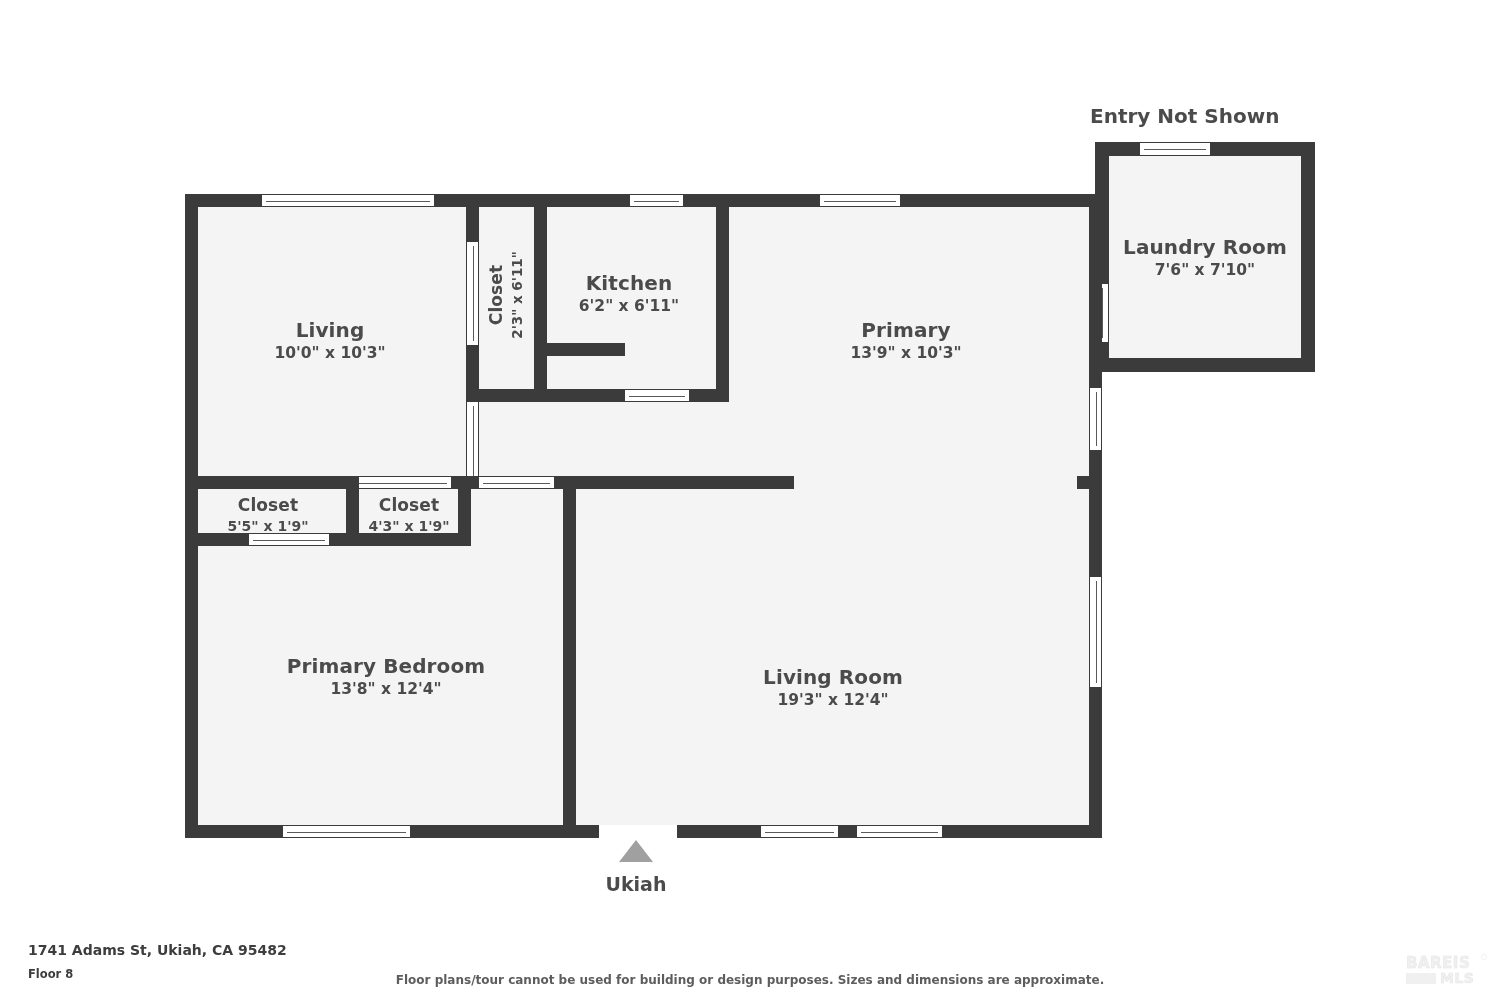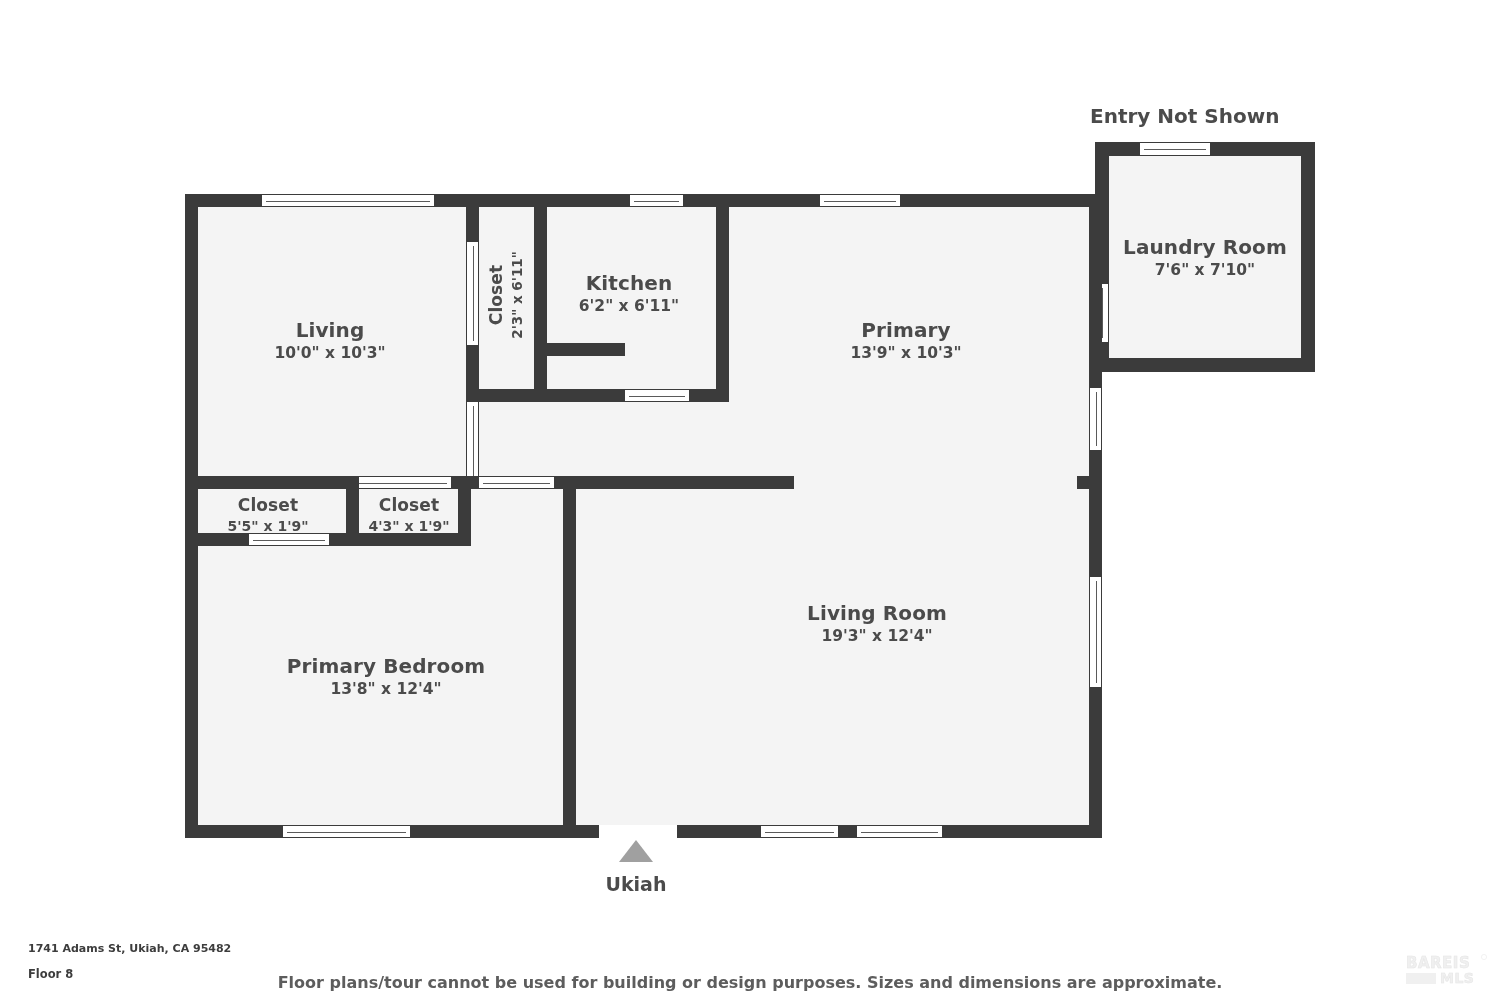--- a/index.html
+++ b/index.html
@@ -122,40 +122,40 @@
     font-weight: bold;
     white-space: nowrap;
     transform: translateX(-50%);
   }
 
   
   .footer-addr {
     position: absolute;
     left: 28px;
     top: 942px;
-    font-size: 11px;
+    font-size: 14px;
     font-weight: bold;
     color: #3d3d3d;
     white-space: nowrap;
   }
   .footer-floor {
     position: absolute;
     left: 28px;
     top: 967px;
     font-size: 11.5px;
     font-weight: bold;
     color: #3d3d3d;
     white-space: nowrap;
   }
   .footer-disclaimer {
     position: absolute;
     left: 750px;
     top: 973px;
     transform: translateX(-50%);
-    font-size: 16px;
+    font-size: 12px;
     font-weight: bold;
     color: #5d5d5d;
     white-space: nowrap;
     text-align: right;
   }
   .watermark {
     position: absolute;
     right: 8px;
     top: 952px;
     width: 88px;
@@ -331,21 +331,21 @@
   <div class="label small" style="left:409px; top:515px;">
     <span class="name">Closet</span>
     <span class="dims">4'3" x 1'9"</span>
   </div>
 
   <div class="label" style="left:386px; top:677px;">
     <span class="name">Primary Bedroom</span>
     <span class="dims">13'8" x 12'4"</span>
   </div>
 
-  <div class="label" style="left:833px; top:624px;margin-left:44px;">
+  <div class="label" style="left:833px; top:688px;">
     <span class="name">Living Room</span>
     <span class="dims">19'3" x 12'4"</span>
   </div>
 
   <div class="entry-marker" style="left:619px; top:840px;"></div>
   <div class="entry-label" style="left:636px; top:873px;">Ukiah</div>
 
   <div class="footer-addr">1741 Adams St, Ukiah, CA 95482</div>
   <div class="footer-floor">Floor 8</div>
   <div class="footer-disclaimer">Floor plans/tour cannot be used for building or design purposes. Sizes and dimensions are approximate.</div>

